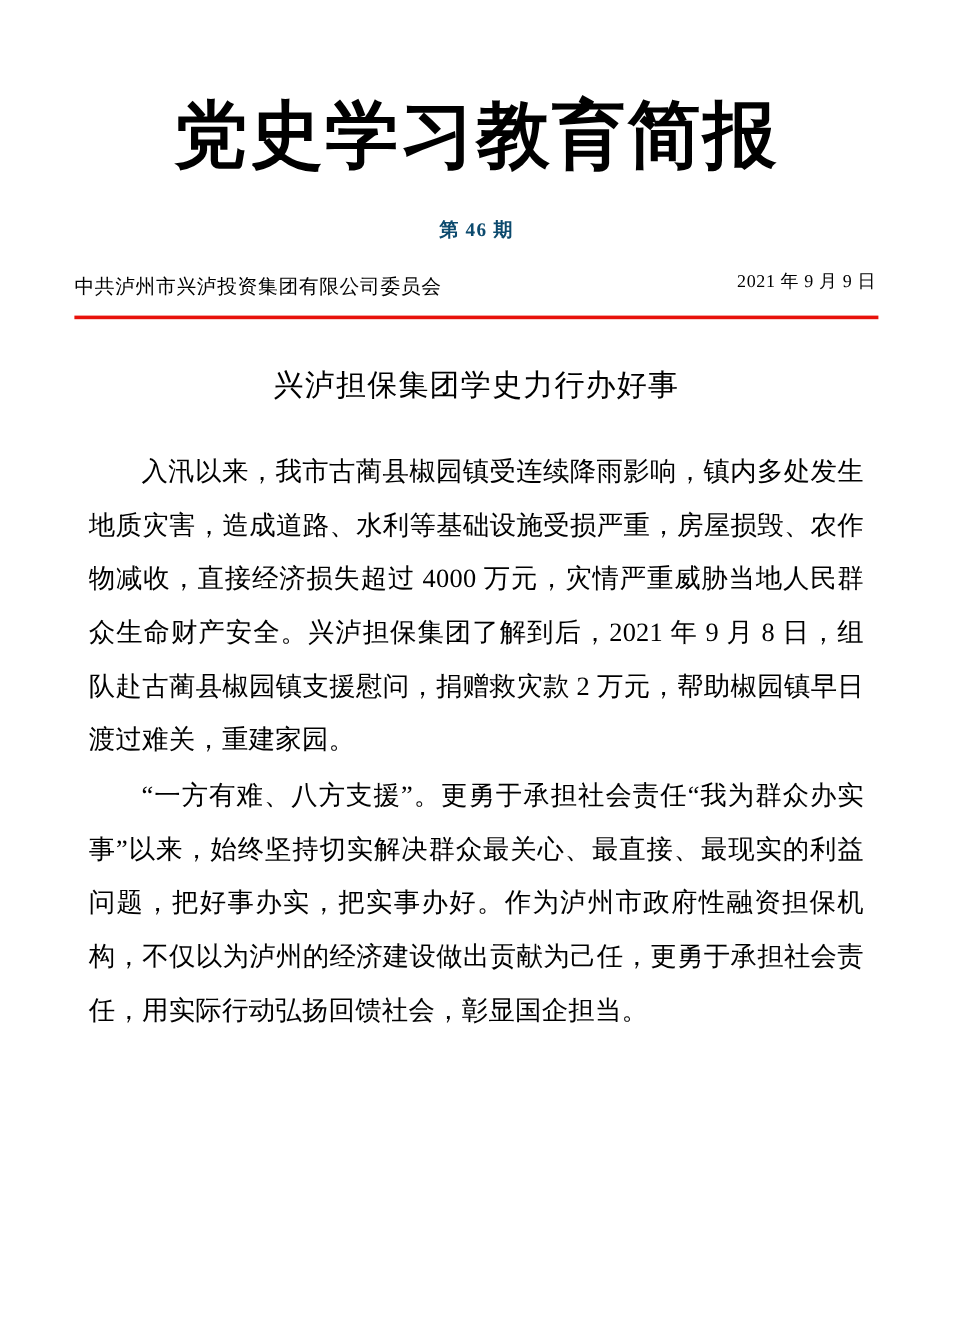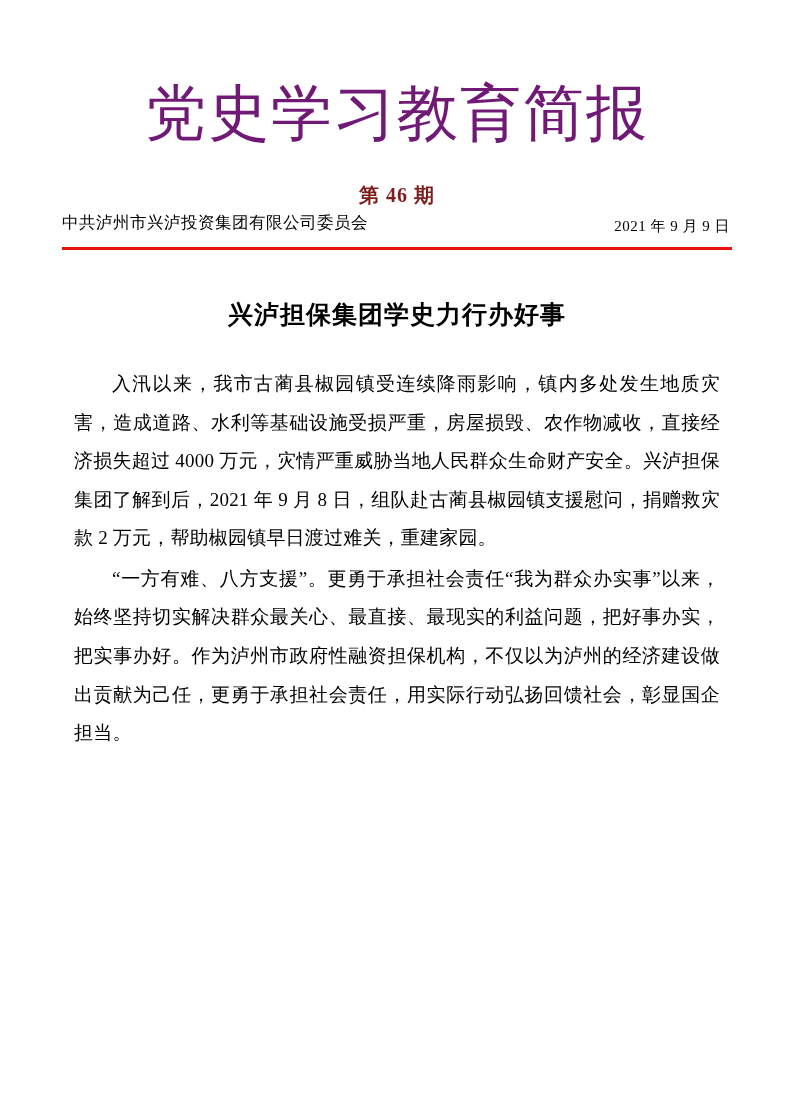--- a/index.html
+++ b/index.html
@@ -22,41 +22,42 @@
     padding: 0 62px;
     position: relative;
   }
 
   
   .masthead {
     text-align: center;
     padding-top: 78px;
   }
   .masthead-title {
-    color: #701a75;
+    color: #000000;
     font-family: "DejaVu Serif", "Liberation Serif", serif;
-    font-weight: normal;
+    font-weight: bold;
     font-size: 61px;
     letter-spacing: 2px;
     line-height: 1.15;
     white-space: nowrap;
   }
   .issue-no {
     margin-top: 34px;
     text-align: center;
-    font-size: 20px;
+    font-size: 16px;
     font-weight: bold;
-    color: #7f1d1d;
+    color: #0c4a6e;
     letter-spacing: 1px;
   }
 
   
   .issuer-row {
+    margin-top: 22px;
     display: flex;
-    align-items: flex-end;
+    align-items: flex-start;
     justify-content: space-between;
   }
   .issuer {
     font-size: 16.5px;
     line-height: 1.75;
     letter-spacing: 0.5px;
     color: #000;
   }
   .issue-date {
     font-size: 15px;
@@ -69,33 +70,33 @@
   
   .red-rule {
     margin-top: 9px;
     height: 3px;
     background: #e8120b;
     width: 100%;
   }
 
   
   .article-title {
-    margin-top: 48px;
+    margin-top: 38px;
     text-align: center;
     font-size: 25px;
-    font-weight: bold;
+    font-weight: normal;
     letter-spacing: 1px;
     font-family: "DejaVu Serif", "Liberation Serif", serif;
   }
   .article-body {
     margin-top: 34px;
     padding: 0 12px;
   }
   .para {
-    font-size: 19px;
+    font-size: 22px;
     line-height: 2.03;
     text-indent: 2em;
     text-align: justify;
     text-justify: inter-ideograph;
     letter-spacing: 0.2px;
     margin: 0 0 2px 0;
   }
 </style>
 </head>
 <body>

